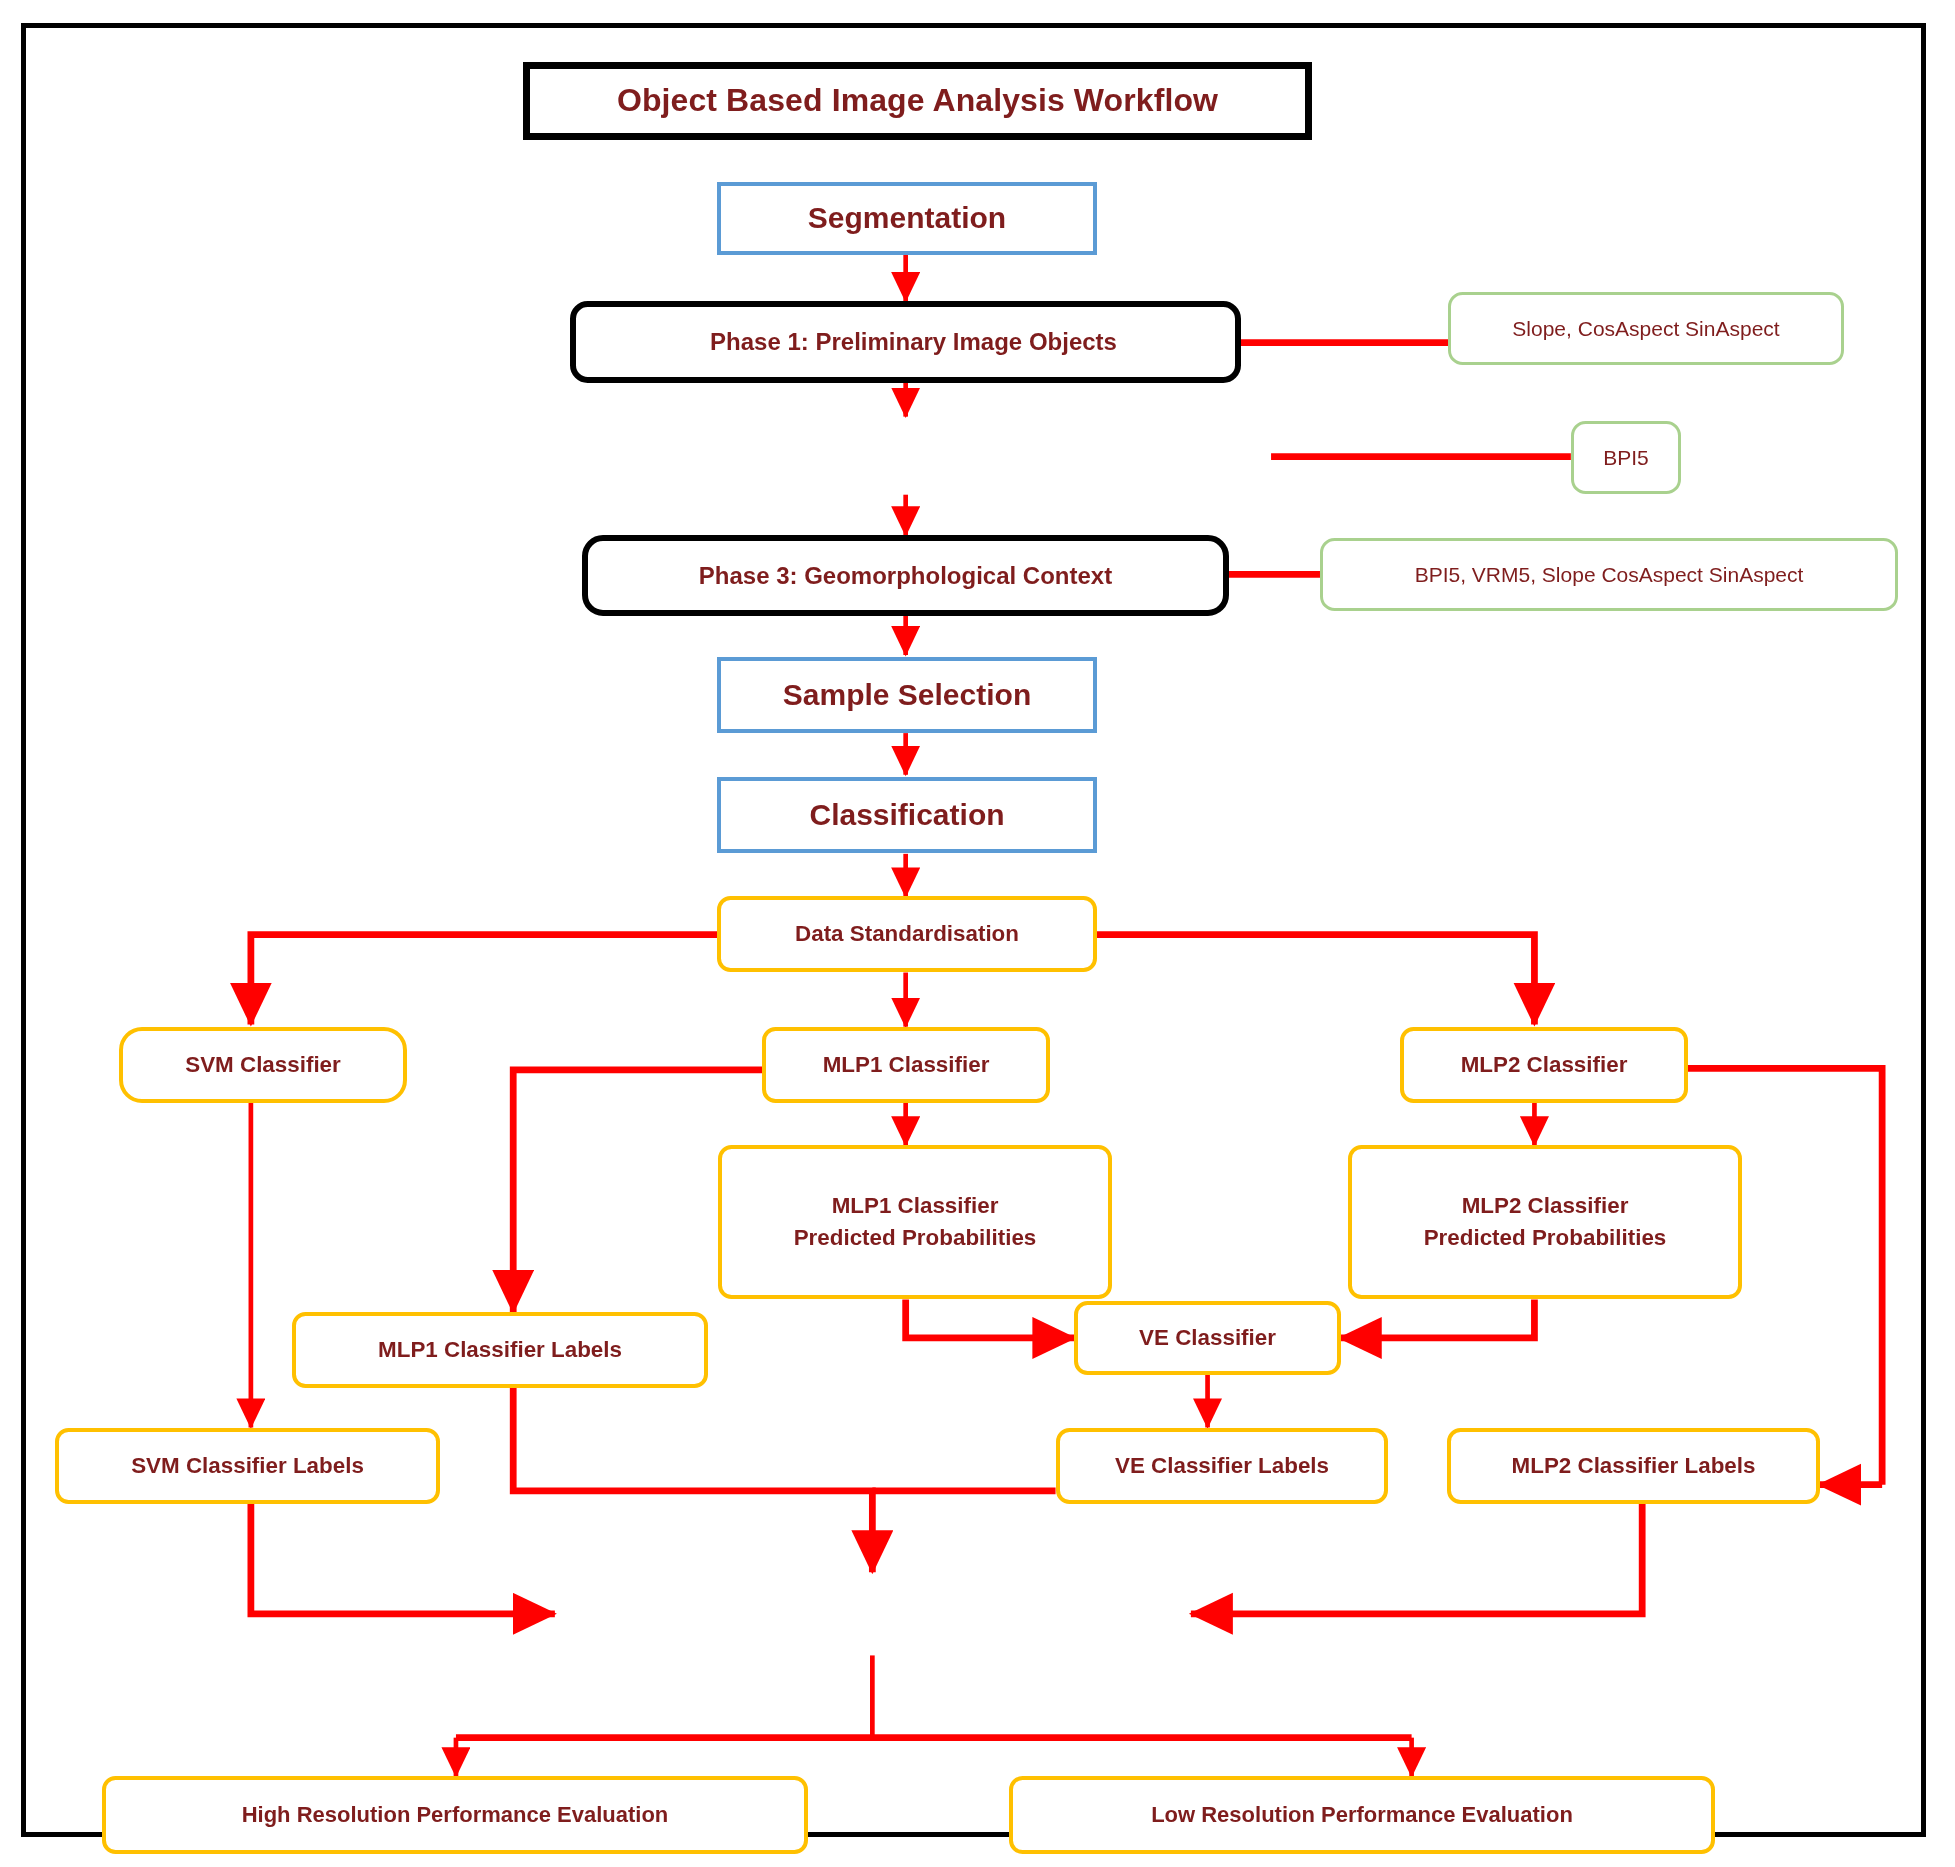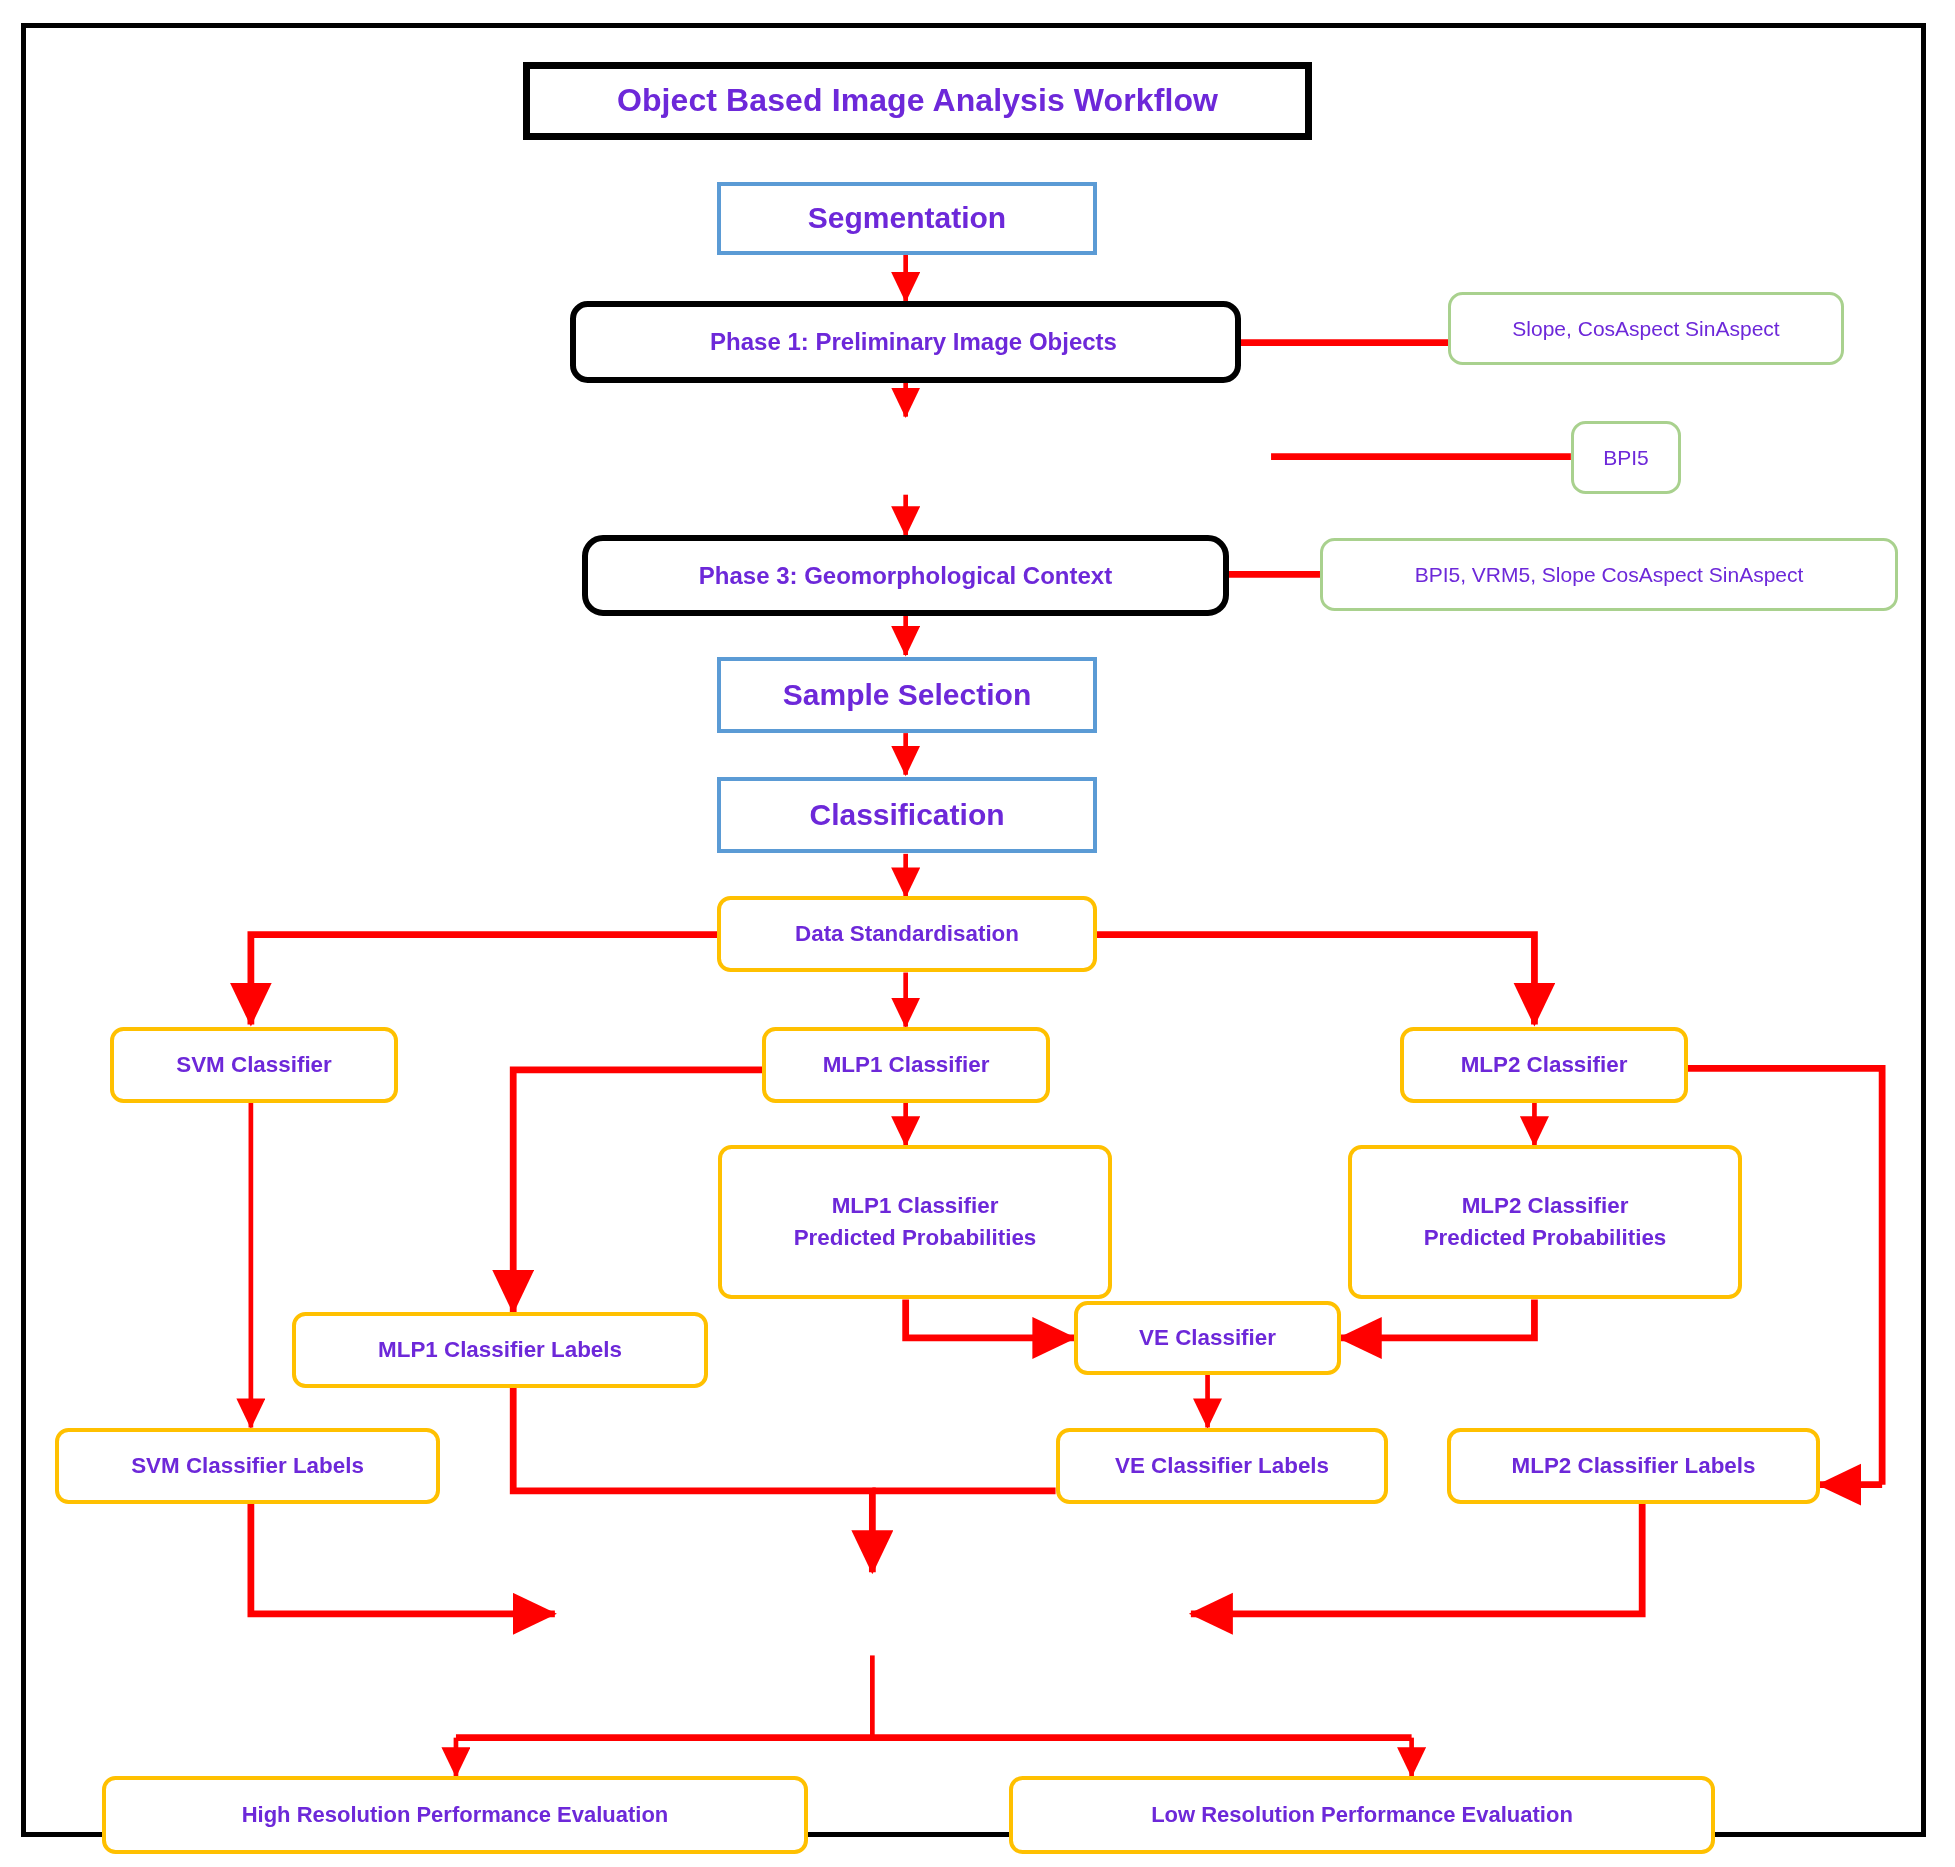--- a/index.html
+++ b/index.html
@@ -25,21 +25,21 @@
     pointer-events:none;
   }
   .node{
     position:absolute;
     box-sizing:border-box;
     display:flex;
     align-items:center;
     justify-content:center;
     text-align:center;
     background:#ffffff;
-    color:#6d28d9;
+    color:#7f1d1d;
     z-index:5;
   }
   .node span{display:block; line-height:1.22; padding:0 6.2px;}
   
   .title-box{
     border:7.3px solid #000000;
     font-weight:bold;
     font-size:32px;
     letter-spacing:0.1px;
   }
@@ -173,21 +173,21 @@
   </div>
 
   <div class="node blue-box" style="left:717px; top:777px; width:380px; height:76px;">
     <span>Classification</span>
   </div>
 
   <div class="node amber-box" style="left:717px; top:896px; width:380px; height:76px;">
     <span>Data Standardisation</span>
   </div>
 
-  <div class="node amber-box" style="left:110px; top:1027px; width:288px; height:76px;">
+  <div class="node amber-box" style="left:119px; top:1027px; width:288px; height:76px;border-radius:23px;">
     <span>SVM Classifier</span>
   </div>
 
   <div class="node amber-box" style="left:762px; top:1027px; width:288px; height:76px;">
     <span>MLP1 Classifier</span>
   </div>
 
   <div class="node amber-box" style="left:1400px; top:1027px; width:288px; height:76px;">
     <span>MLP2 Classifier</span>
   </div>

